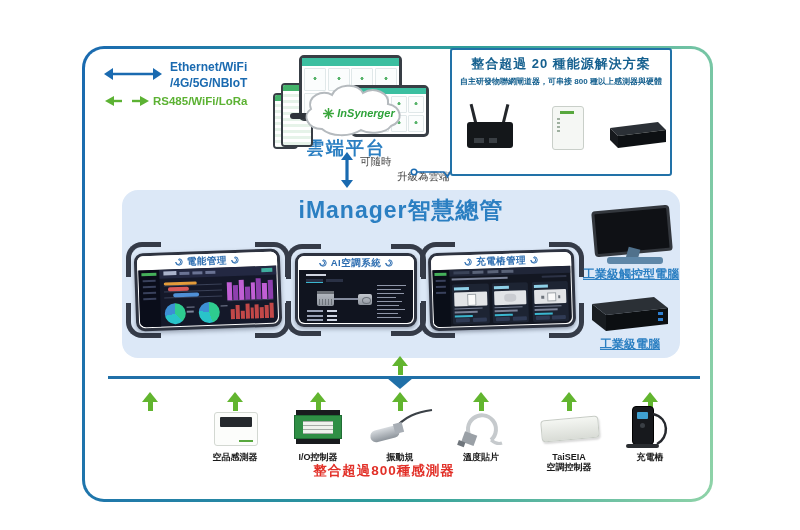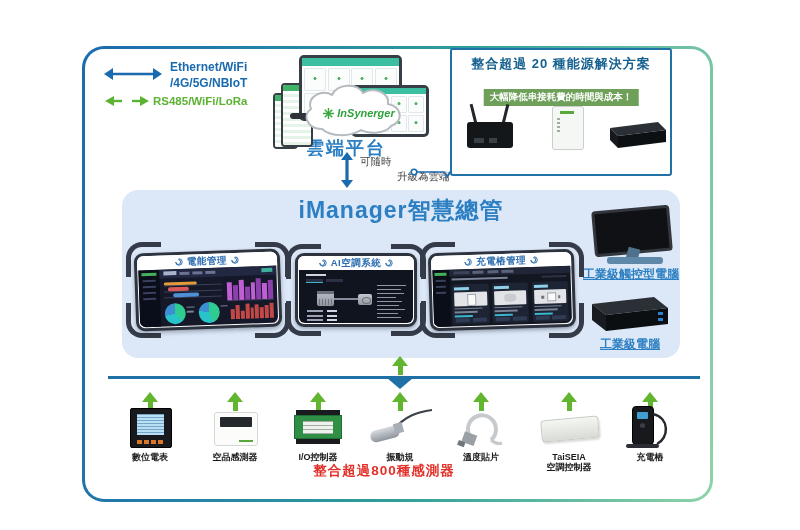--- a/index.html
+++ b/index.html
@@ -147,21 +147,21 @@
   <div class="note" style="left:360px;top:155px;">可隨時</div>
   <div class="note" style="left:353px;top:170px;margin-left:44px;">升級為雲端</div>
 
   <svg class="abs" style="left:404px;top:162px;" width="56" height="20" viewBox="0 0 56 20">
     <circle cx="10" cy="10" r="2.8" fill="#fff" stroke="#1a6ab0" stroke-width="1.6"></circle>
     <path d="M13 10 H40 l3.5 5 l4 -7.5 l3.5 2.5" fill="none" stroke="#1a6ab0" stroke-width="1.6"></path>
   </svg>
 
   <div class="gwbox">
     <div class="gw-title">整合超過 20 種能源解決方案</div>
-    <div class="gw-hl">大幅降低串接耗費的時間與成本！</div>
+    <div class="gw-sub">自主研發物聯網閘道器，可串接 800 種以上感測器與硬體</div>
 
     <div class="abs" style="left:2px;top:48px;width:72px;height:56px;">
       <div class="abs" style="left:18px;top:6px;width:2.5px;height:20px;background:#23262a;transform:rotate(-14deg);"></div>
       <div class="abs" style="left:50px;top:6px;width:2.5px;height:20px;background:#23262a;transform:rotate(14deg);"></div>
       <div class="abs" style="left:13px;top:24px;width:46px;height:26px;background:#14171a;border-radius:3px;"></div>
       <div class="abs" style="left:20px;top:40px;width:10px;height:5px;background:#3a3f44;"></div>
       <div class="abs" style="left:35px;top:40px;width:8px;height:5px;background:#3a3f44;"></div>
     </div>
 
     <div class="abs" style="left:82px;top:48px;width:66px;height:56px;">
@@ -431,34 +431,20 @@
     </div>
   <div class="garrow" style="left:561px;top:392px;">
       <div class="tri"></div>
       <div class="stem"></div>
     </div>
   <div class="garrow" style="left:642px;top:392px;">
       <div class="tri"></div>
       <div class="stem"></div>
     </div>
 
-  <div class="sensor" style="left:108px;">
-    <div class="simg">
-      <div style="position:absolute;left:22px;top:4px;width:40px;height:38px;background:#17191c;border:1px solid #000;border-radius:2px;">
-        <div style="position:absolute;left:6px;top:5px;width:27px;height:21px;background:#b8e0f5;background-image:repeating-linear-gradient(180deg,rgba(40,90,140,.45) 0 1px,rgba(0,0,0,0) 1px 3px);"></div>
-        <div style="position:absolute;left:6px;bottom:3px;display:flex;gap:2px;">
-            <div style="width:5px;height:4px;background:#d8762a;"></div>
-            <div style="width:5px;height:4px;background:#d8762a;"></div>
-            <div style="width:5px;height:4px;background:#d8762a;"></div>
-            <div style="width:5px;height:4px;background:#d8762a;"></div>
-          </div>
-      </div>
-    </div>
-    <div class="slabel">數位電表</div>
-  </div>
 
   <div class="sensor" style="left:193px;">
     <div class="simg">
       <div style="position:absolute;left:21px;top:8px;width:42px;height:32px;background:#fcfdfb;border:1px solid #d3d8d2;border-radius:3px;">
         <div style="position:absolute;left:5px;top:4px;width:32px;height:10px;background:#25292d;border-radius:1px;"></div>
         <div style="position:absolute;right:4px;bottom:3px;width:14px;height:2.5px;background:#58a83e;"></div>
       </div>
     </div>
     <div class="slabel">空品感測器</div>
   </div>

